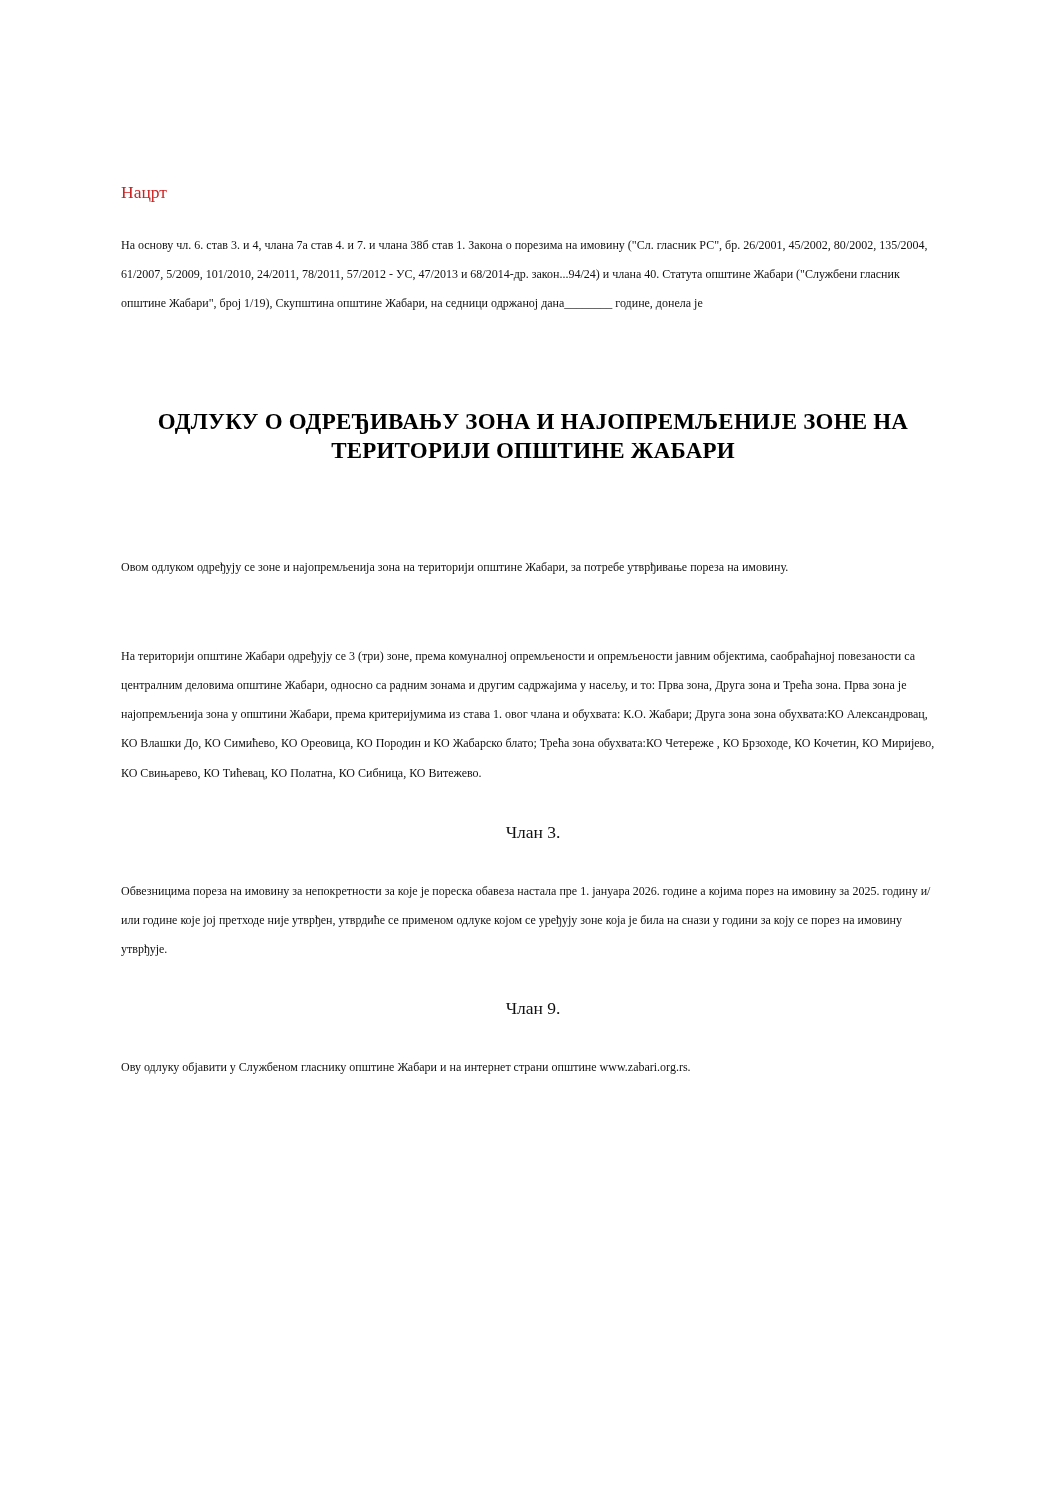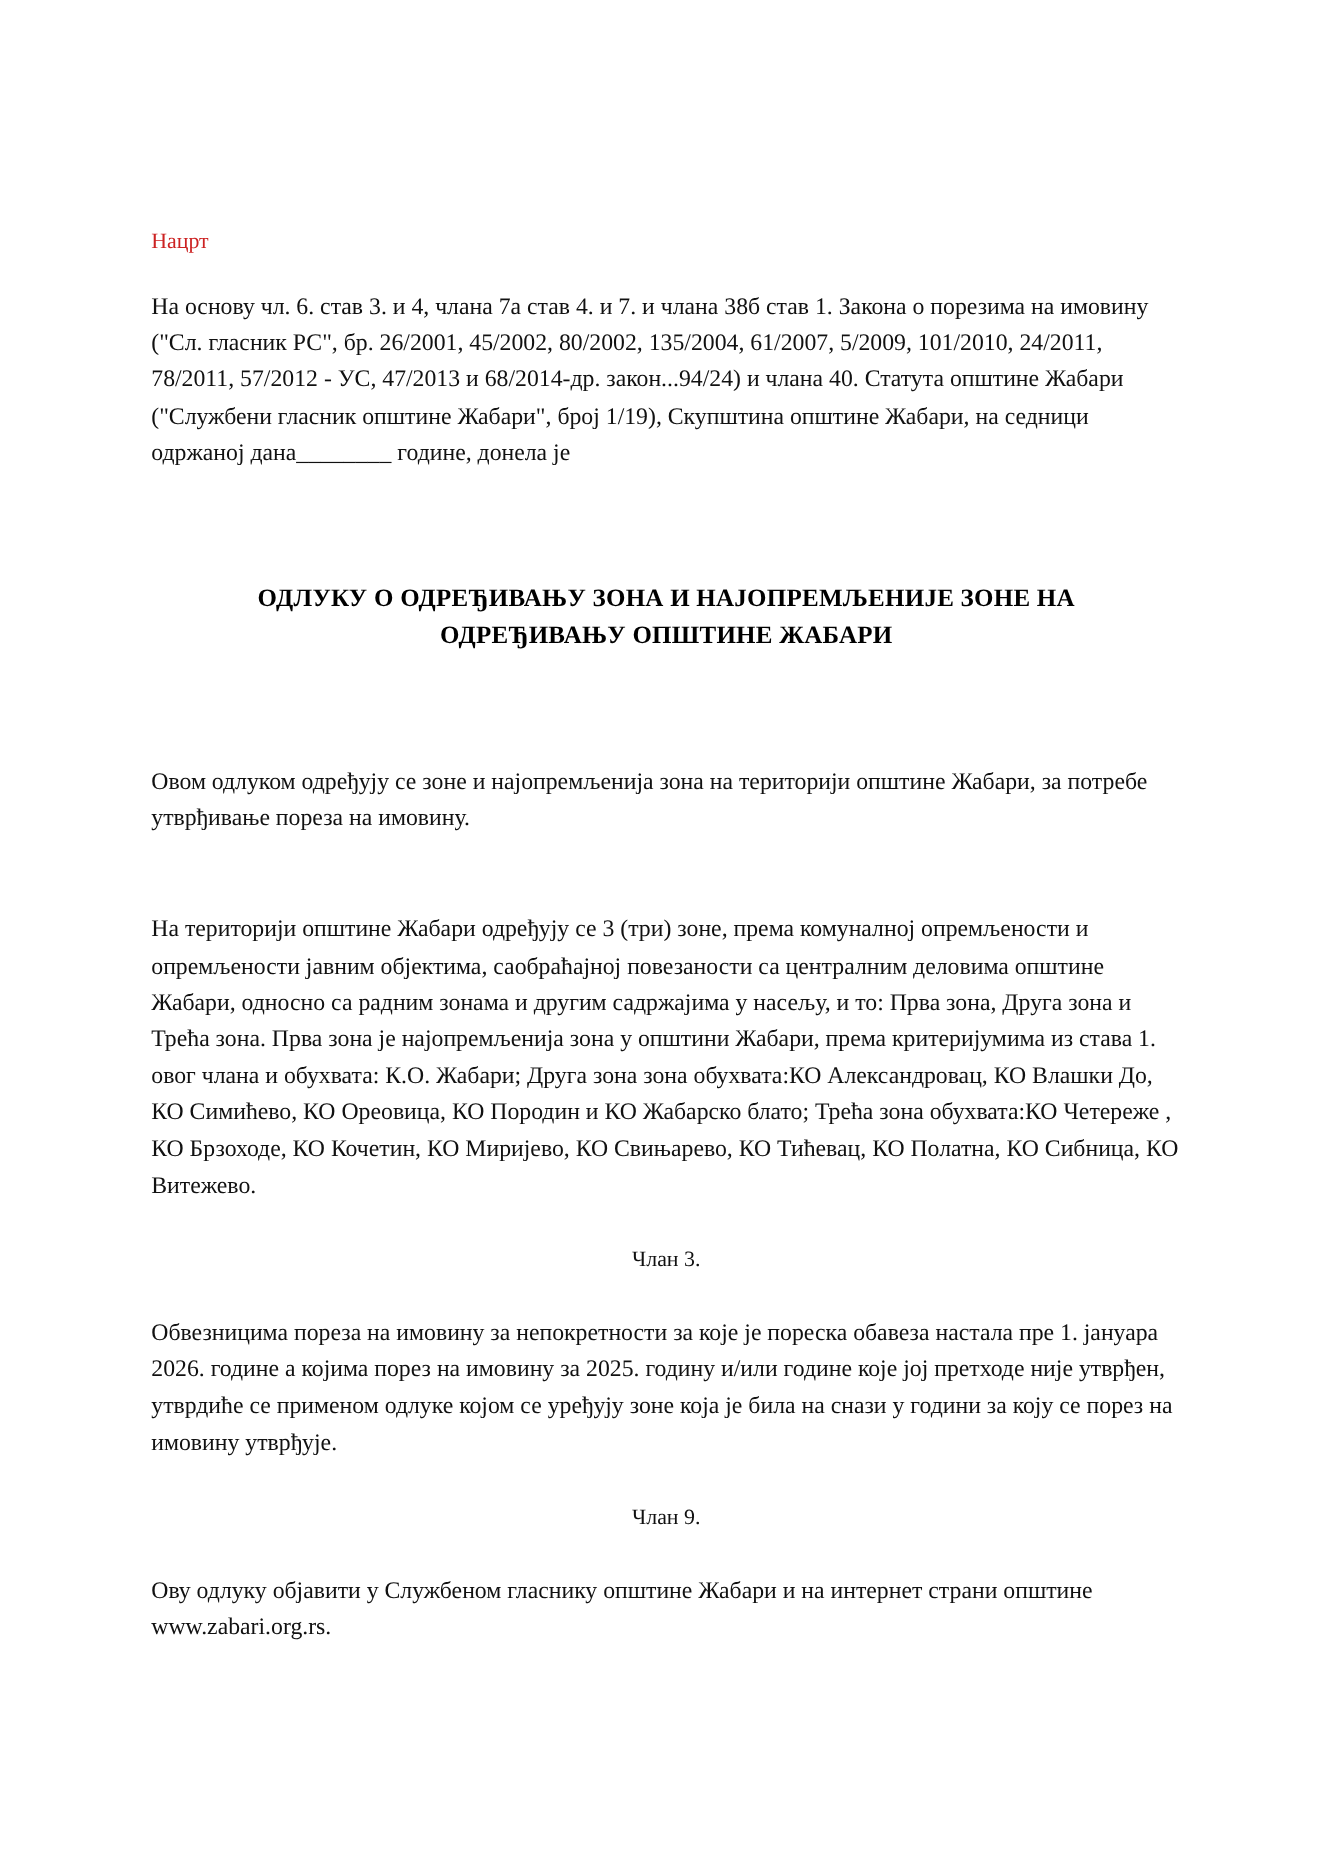--- a/index.html
+++ b/index.html
@@ -37,29 +37,29 @@
 
   .draft-label {
     color: #cc2222;
     font-size: 17.5px;
     line-height: 29px;
     margin: 0 0 24px 0;
     text-align: left;
   }
 
   p.body-text {
-    font-size: 19px;
+    font-size: 12px;
     line-height: 29.2px;
     margin: 0;
     text-align: left;
     color: #111111;
   }
 
   .doc-title {
-    font-size: 20px;
+    font-size: 23px;
     font-weight: bold;
     line-height: 29px;
     text-align: center;
     margin: 0;
     letter-spacing: 0.2px;
     color: #000000;
   }
 
   .article-heading {
     font-size: 17.5px;
@@ -80,21 +80,21 @@
 <div class="page">
   <div class="content">
 
     <div class="draft-label">Нацрт</div>
 
     <p class="body-text">На основу чл. 6. став 3. и 4, члана 7а став 4. и 7. и члана 38б став 1. Закона о порезима на имовину ("Сл. гласник РС", бр. 26/2001, 45/2002, 80/2002, 135/2004, 61/2007, 5/2009, 101/2010, 24/2011, 78/2011, 57/2012 - УС, 47/2013 и 68/2014-др. закон...94/24) и члана 40. Статута општине Жабари ("Службени гласник општине Жабари", број 1/19), Скупштина општине Жабари, на седници одржаној дана________ године, донела је</p>
 
     <div class="gap-xl"></div>
 
     <div class="doc-title">ОДЛУКУ О ОДРЕЂИВАЊУ ЗОНА И НАЈОПРЕМЉЕНИЈЕ ЗОНЕ НА</div>
-    <div class="doc-title">ОДРЕЂИВАЊУ ОПШТИНЕ ЖАБАРИ</div>
+    <div class="doc-title">ТЕРИТОРИЈИ ОПШТИНЕ ЖАБАРИ</div>
 
     <div class="gap-lg"></div>
 
     <div class="gap-md"></div>
     <p class="body-text">Овом одлуком одређују се зоне и најопремљенија зона на територији општине Жабари, за потребе утврђивање пореза на имовину.</p>
 
     <div class="gap-md"></div>
 
     <div class="gap-md"></div>
     <p class="body-text">На територији општине Жабари одређују се 3 (три) зоне, према комуналној опремљености и опремљености јавним објектима, саобраћајној повезаности са централним деловима општине Жабари, односно са радним зонама и другим садржајима у насељу, и то: Прва зона, Друга зона и Трећа зона. Прва зона је најопремљенија зона у општини Жабари, према критеријумима из става 1. овог члана и обухвата: К.О. Жабари; Друга зона зона обухвата:КО Александровац, КО Влашки До, КО Симићево, КО Ореовица, КО Породин и КО Жабарско блато; Трећа зона обухвата:КО Четереже , КО Брзоходе, КО Кочетин, КО Миријево, КО Свињарево, КО Тићевац, КО Полатна, КО Сибница, КО Витежево.</p>

